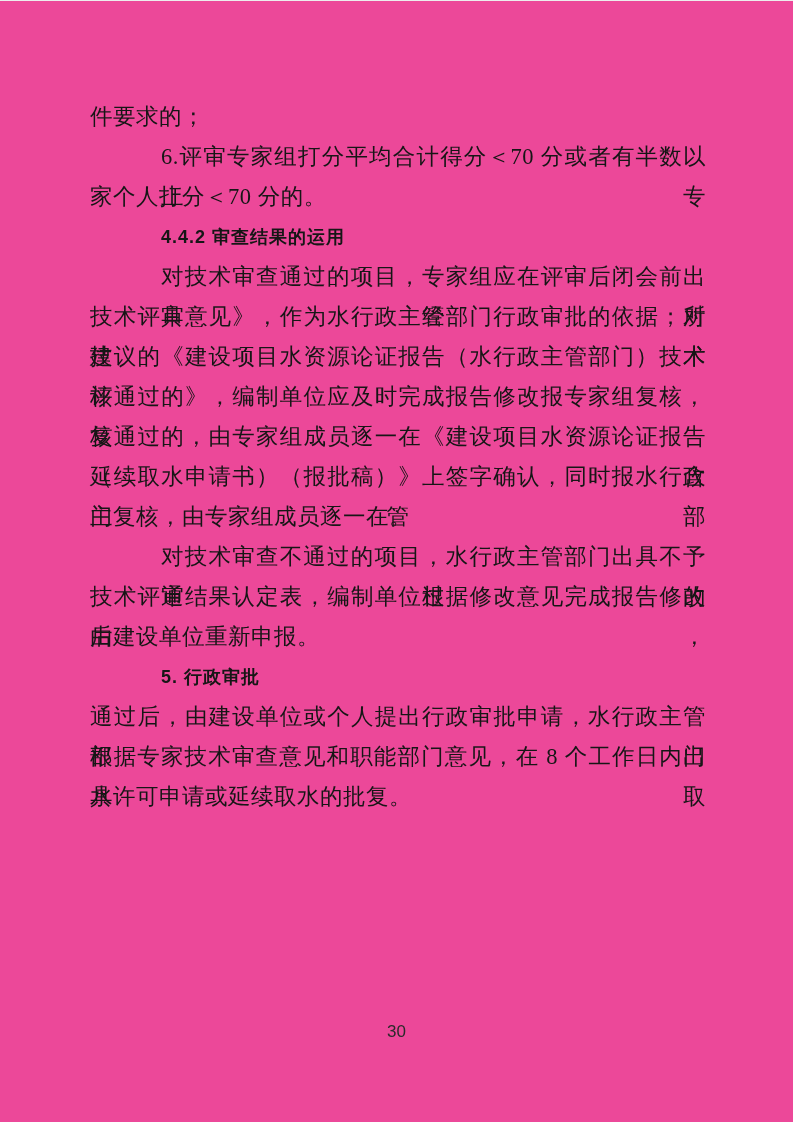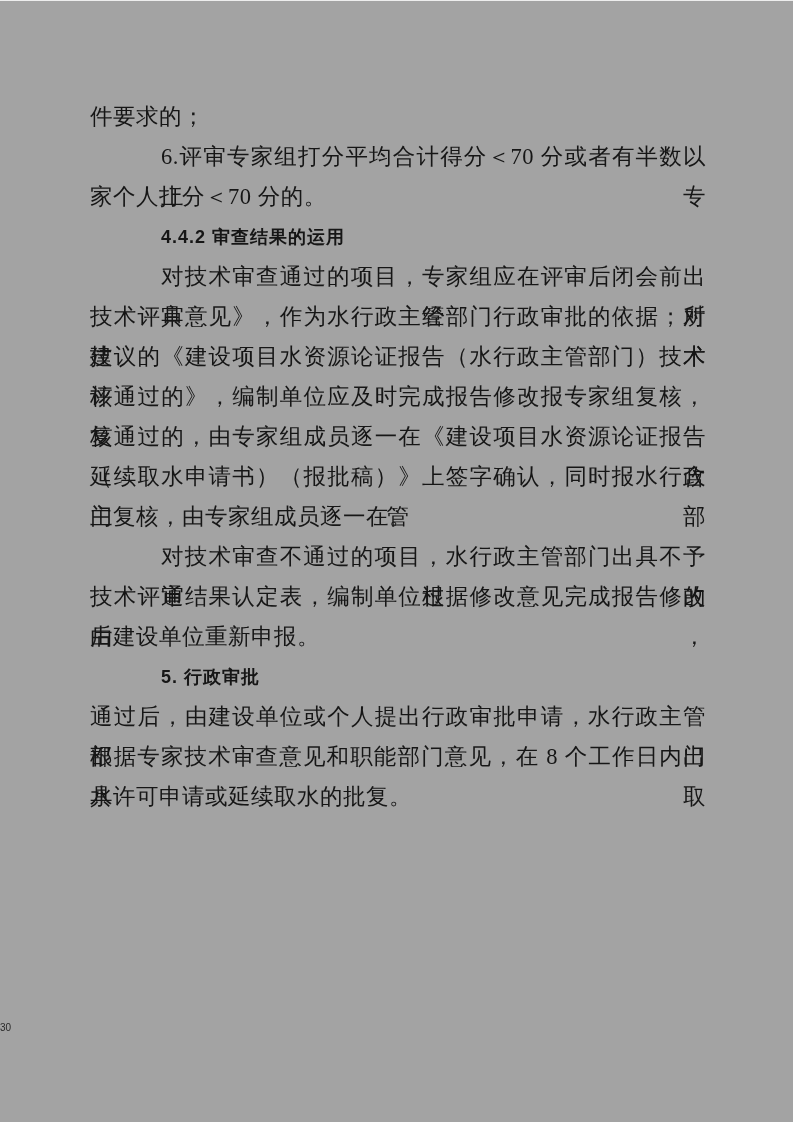--- a/index.html
+++ b/index.html
@@ -4,21 +4,21 @@
 <style>
   html, body {
     margin: 0;
     padding: 0;
     background: #ffffff;
   }
   .page {
     position: relative;
     width: 793px;
     height: 1122px;
-    background: #a3a3a3;
+    background: #ec4899;
     overflow: hidden;
     border-top: 1px solid #ededed;
     font-family: "Liberation Serif", "DejaVu Serif", serif;
     color: #161616;
   }
   .content {
     position: absolute;
     left: 90px;
     top: 96px;
     width: 616px;
@@ -45,22 +45,23 @@
     font-size: 18px;
     letter-spacing: 1px;
     text-align: left;
     text-align-last: left;
   }
   .page-number {
     position: absolute;
     top: 1021px;
     left: 0;
     width: 100%;
+    text-align: center;
     font-family: "Liberation Sans", "DejaVu Sans", sans-serif;
-    font-size: 10px;
+    font-size: 17px;
     color: #2a2a2a;
   }
 </style>
 </head>
 <body>
 
 <div class="page">
   <div class="content">
       <div class="line">件要求的；</div>
       <div class="line indent fill">6.评审专家组打分平均合计得分＜70 分或者有半数以上专</div>

